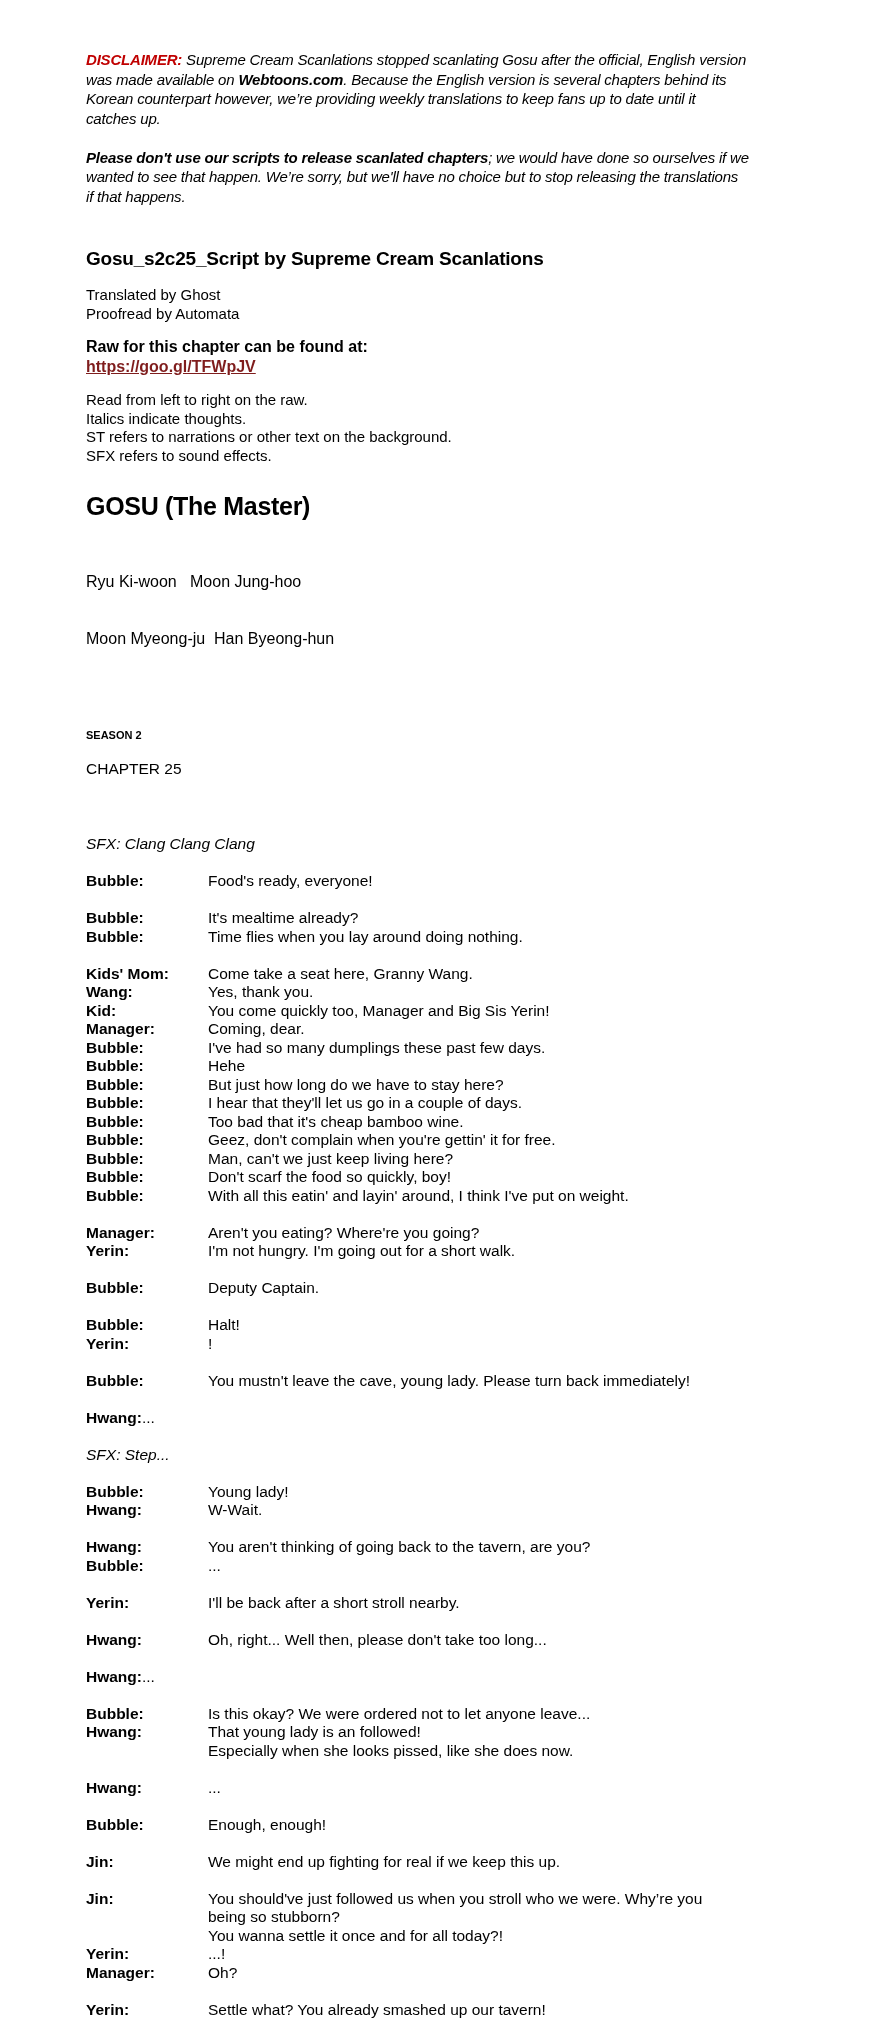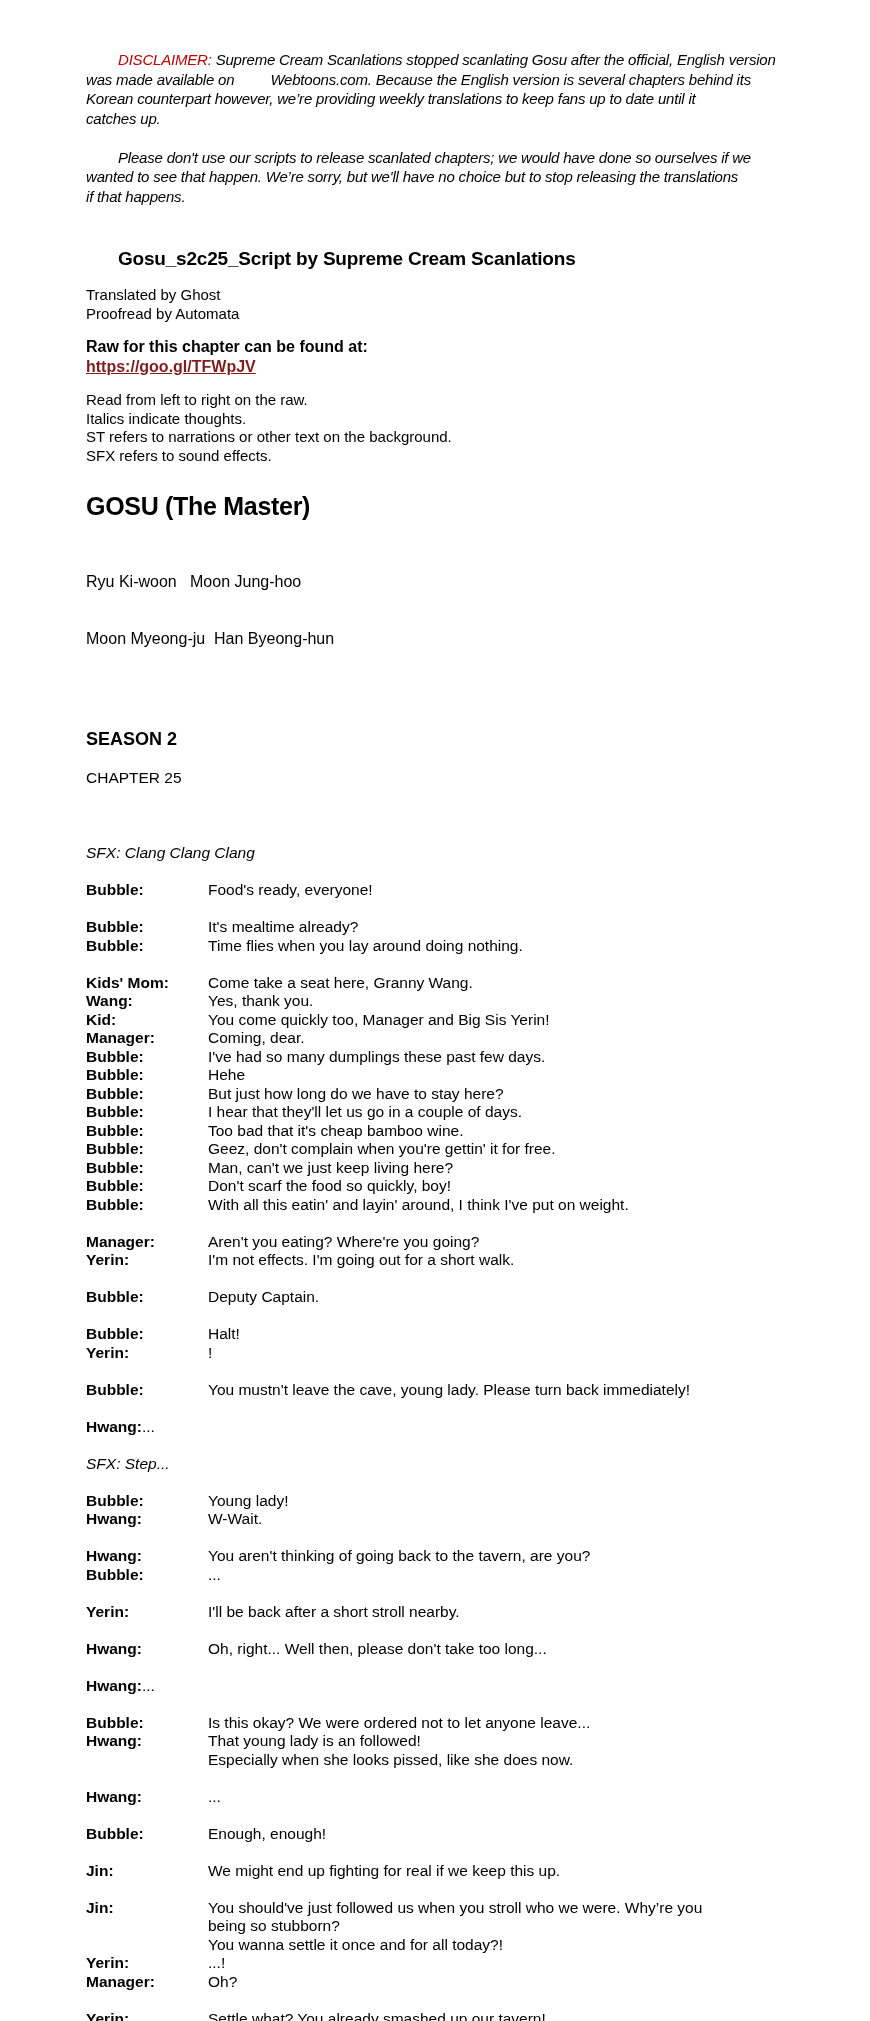--- a/index.html
+++ b/index.html
@@ -6,35 +6,35 @@
   body{
     width:870px;height:2021px;
     font-family:"Liberation Sans", sans-serif;
     color:#000;
     overflow:hidden;
   }
   .page{padding:50px 56px 30px 86px;}
 
   
   .disclaimer{font-style:italic;font-size:15px;line-height:19.5px;letter-spacing:-0.2px;}
-  .disclaimer .b{font-weight:normal;margin-left:32px;}
+  .disclaimer .b{font-weight:bold;}
   .red{color:#C00000;}
   .disc-p2{margin-top:19.5px;}
 
   
-  .doc-heading{margin-top:42px;font-size:19px;font-weight:bold;letter-spacing:-0.2px;margin-left:32px;}
+  .doc-heading{margin-top:42px;font-size:19px;font-weight:bold;letter-spacing:-0.2px;}
   .credits{margin-top:16px;font-size:15px;line-height:18.5px;}
   .raw-block{margin-top:14px;font-size:16px;font-weight:bold;line-height:19.5px;}
   .raw-link{color:#7f1d1d;text-decoration:underline;}
   .notes{margin-top:15px;font-size:15px;line-height:18.5px;}
 
   
   .series-title{margin-top:27px;font-size:25px;font-weight:bold;letter-spacing:-0.3px;}
   .authors{margin-top:13px;font-size:16px;line-height:19px;white-space:pre-wrap;}
-  .season{margin-top:43px;font-size:18px;font-weight:bold;}
+  .season{margin-top:43px;font-size:11px;font-weight:bold;}
   .chapter{margin-top:19px;font-size:15.5px;}
 
   
   .script{margin-top:57px;font-size:15.5px;line-height:18.5px;}
   .group{margin-bottom:18.5px;}
   .cue-row{display:grid;grid-template-columns:122px 1fr;}
   .cue-label{font-weight:bold;}
   .sfx-line{font-style:italic;}
   .b{font-weight:bold;}
 </style>
@@ -193,21 +193,21 @@
       <div class="group">
         <div class="cue-row">
           <span class="cue-label">Manager:</span>
           <div class="cue-text">
             <div class="cue-line"><span>Aren't you eating? Where're you going?</span></div>
           </div>
         </div>
         <div class="cue-row">
           <span class="cue-label">Yerin:</span>
           <div class="cue-text">
-            <div class="cue-line"><span>I'm not effects. I'm going out for a short walk.</span></div>
+            <div class="cue-line"><span>I'm not hungry. I'm going out for a short walk.</span></div>
           </div>
         </div>
       </div>
       <div class="group">
         <div class="cue-row">
           <span class="cue-label">Bubble:</span>
           <div class="cue-text">
             <div class="cue-line"><span>Deputy Captain.</span></div>
           </div>
         </div>

